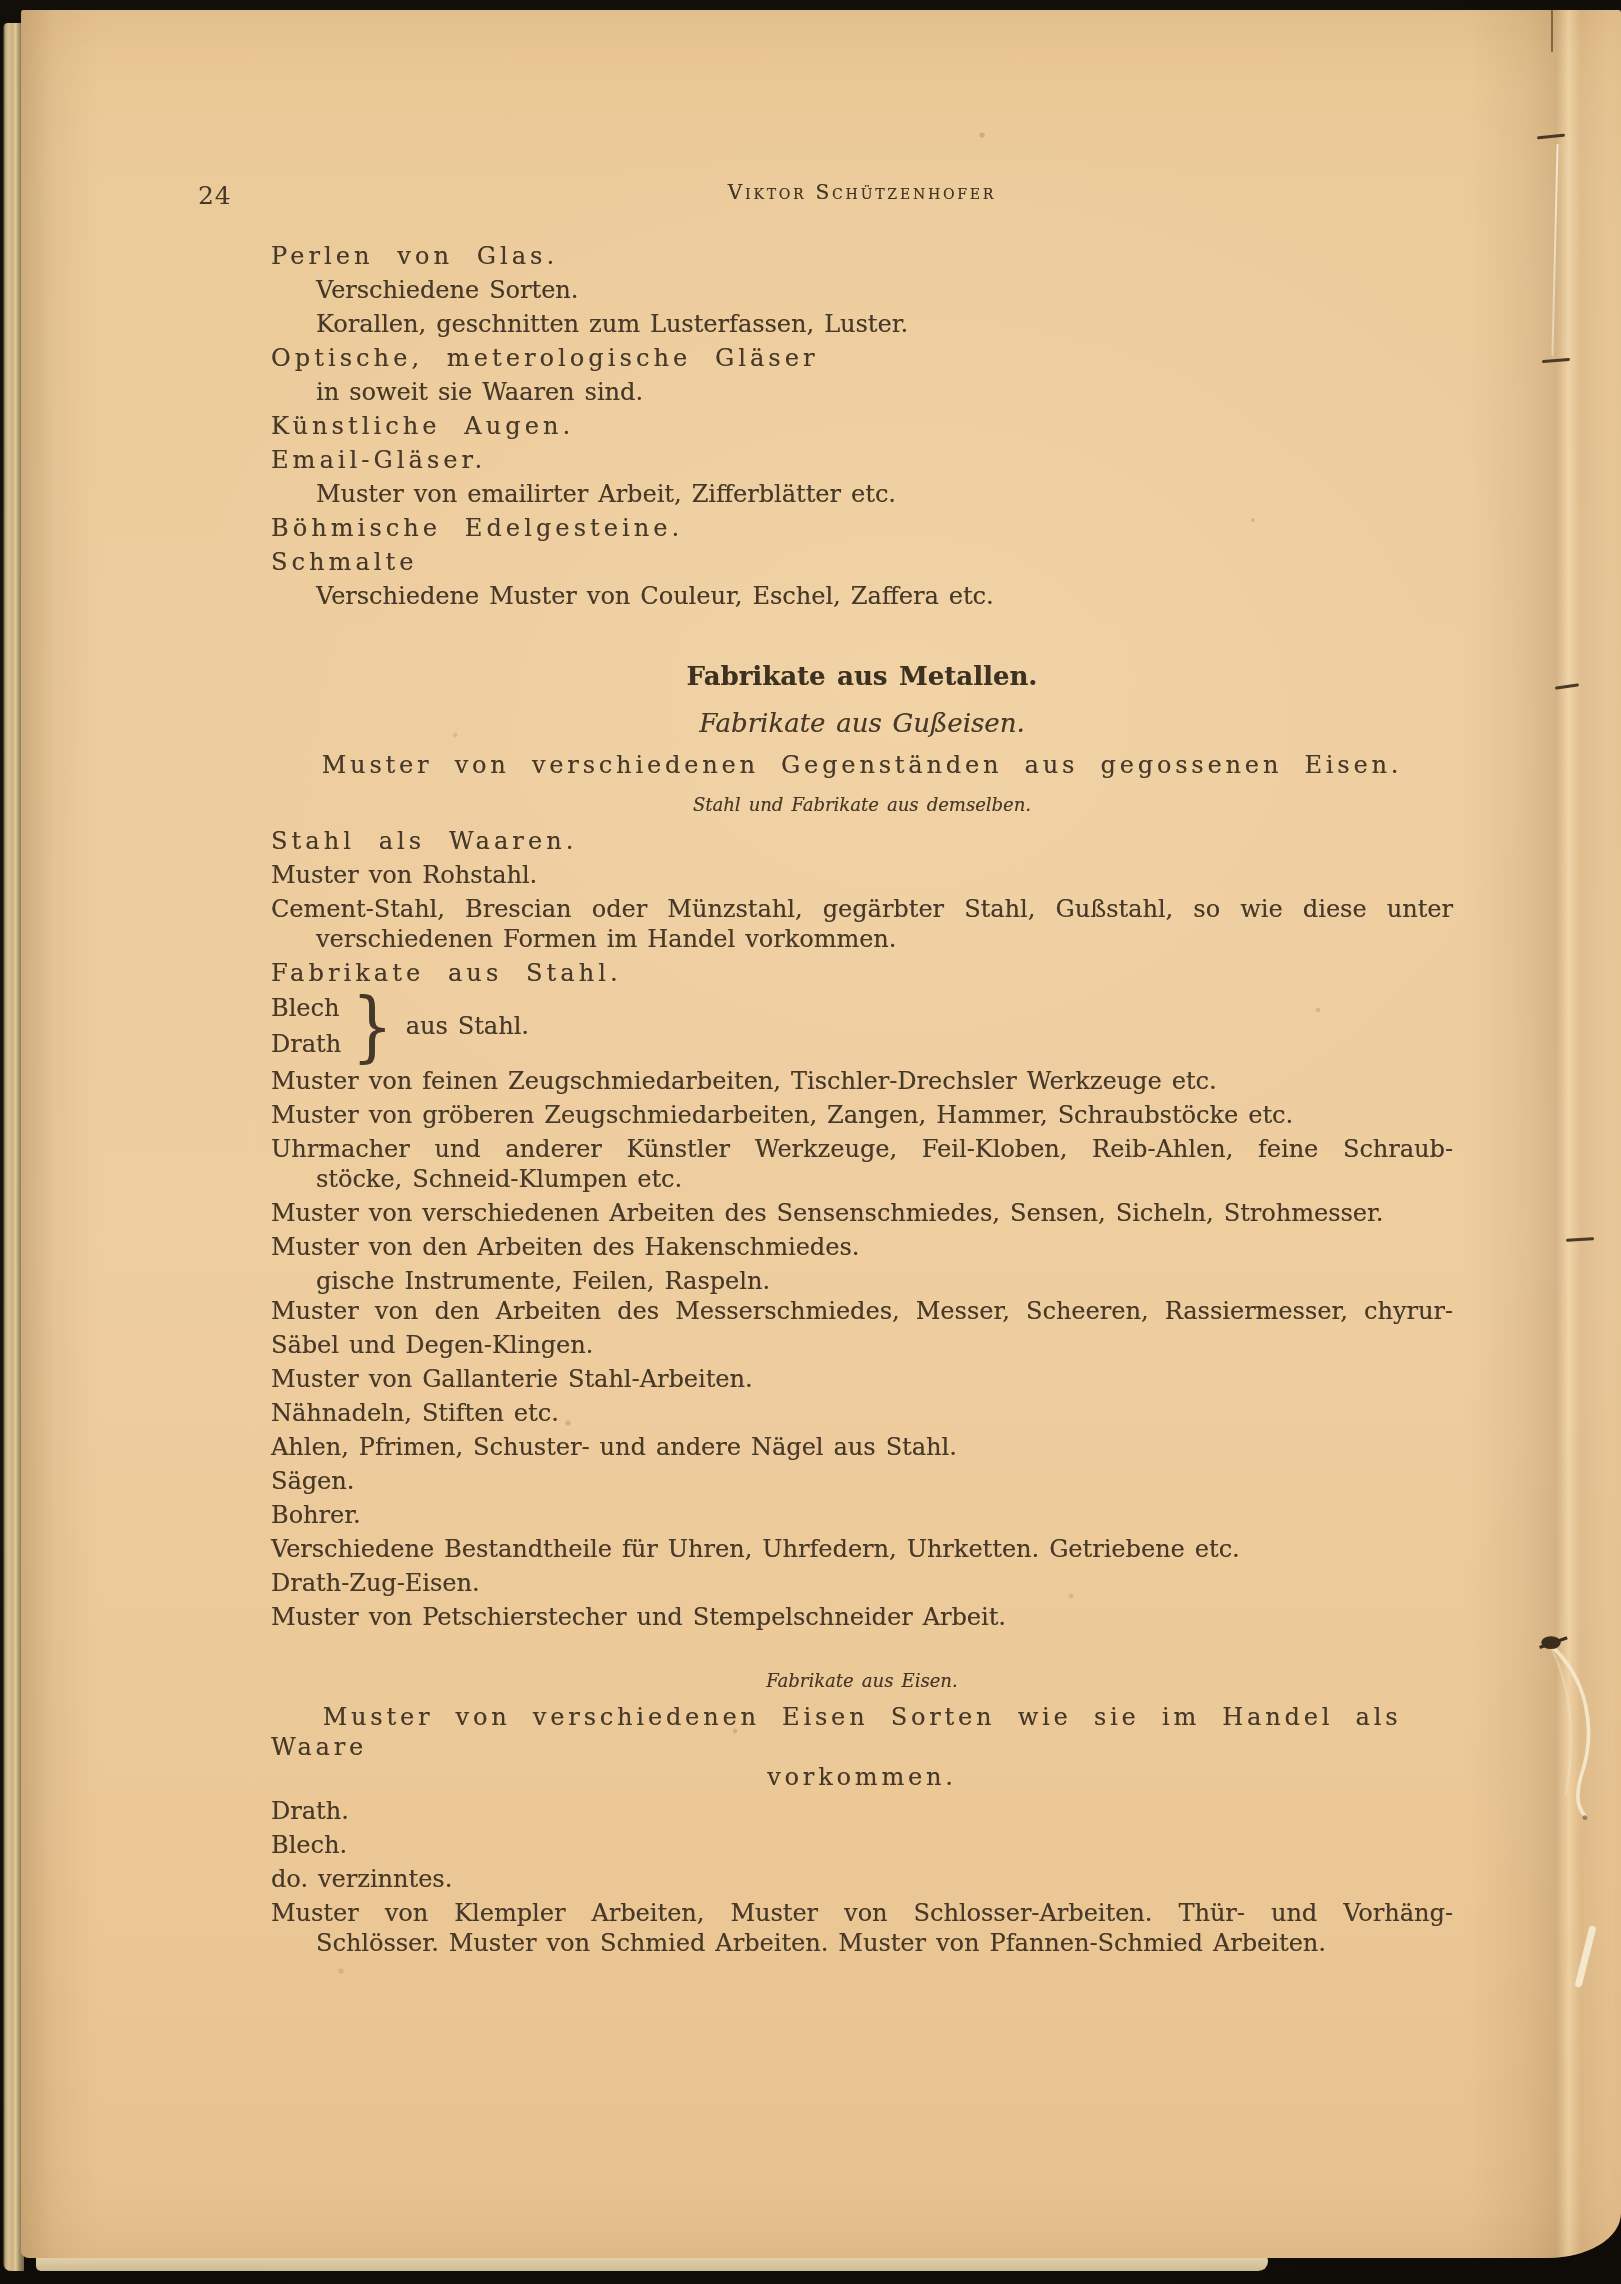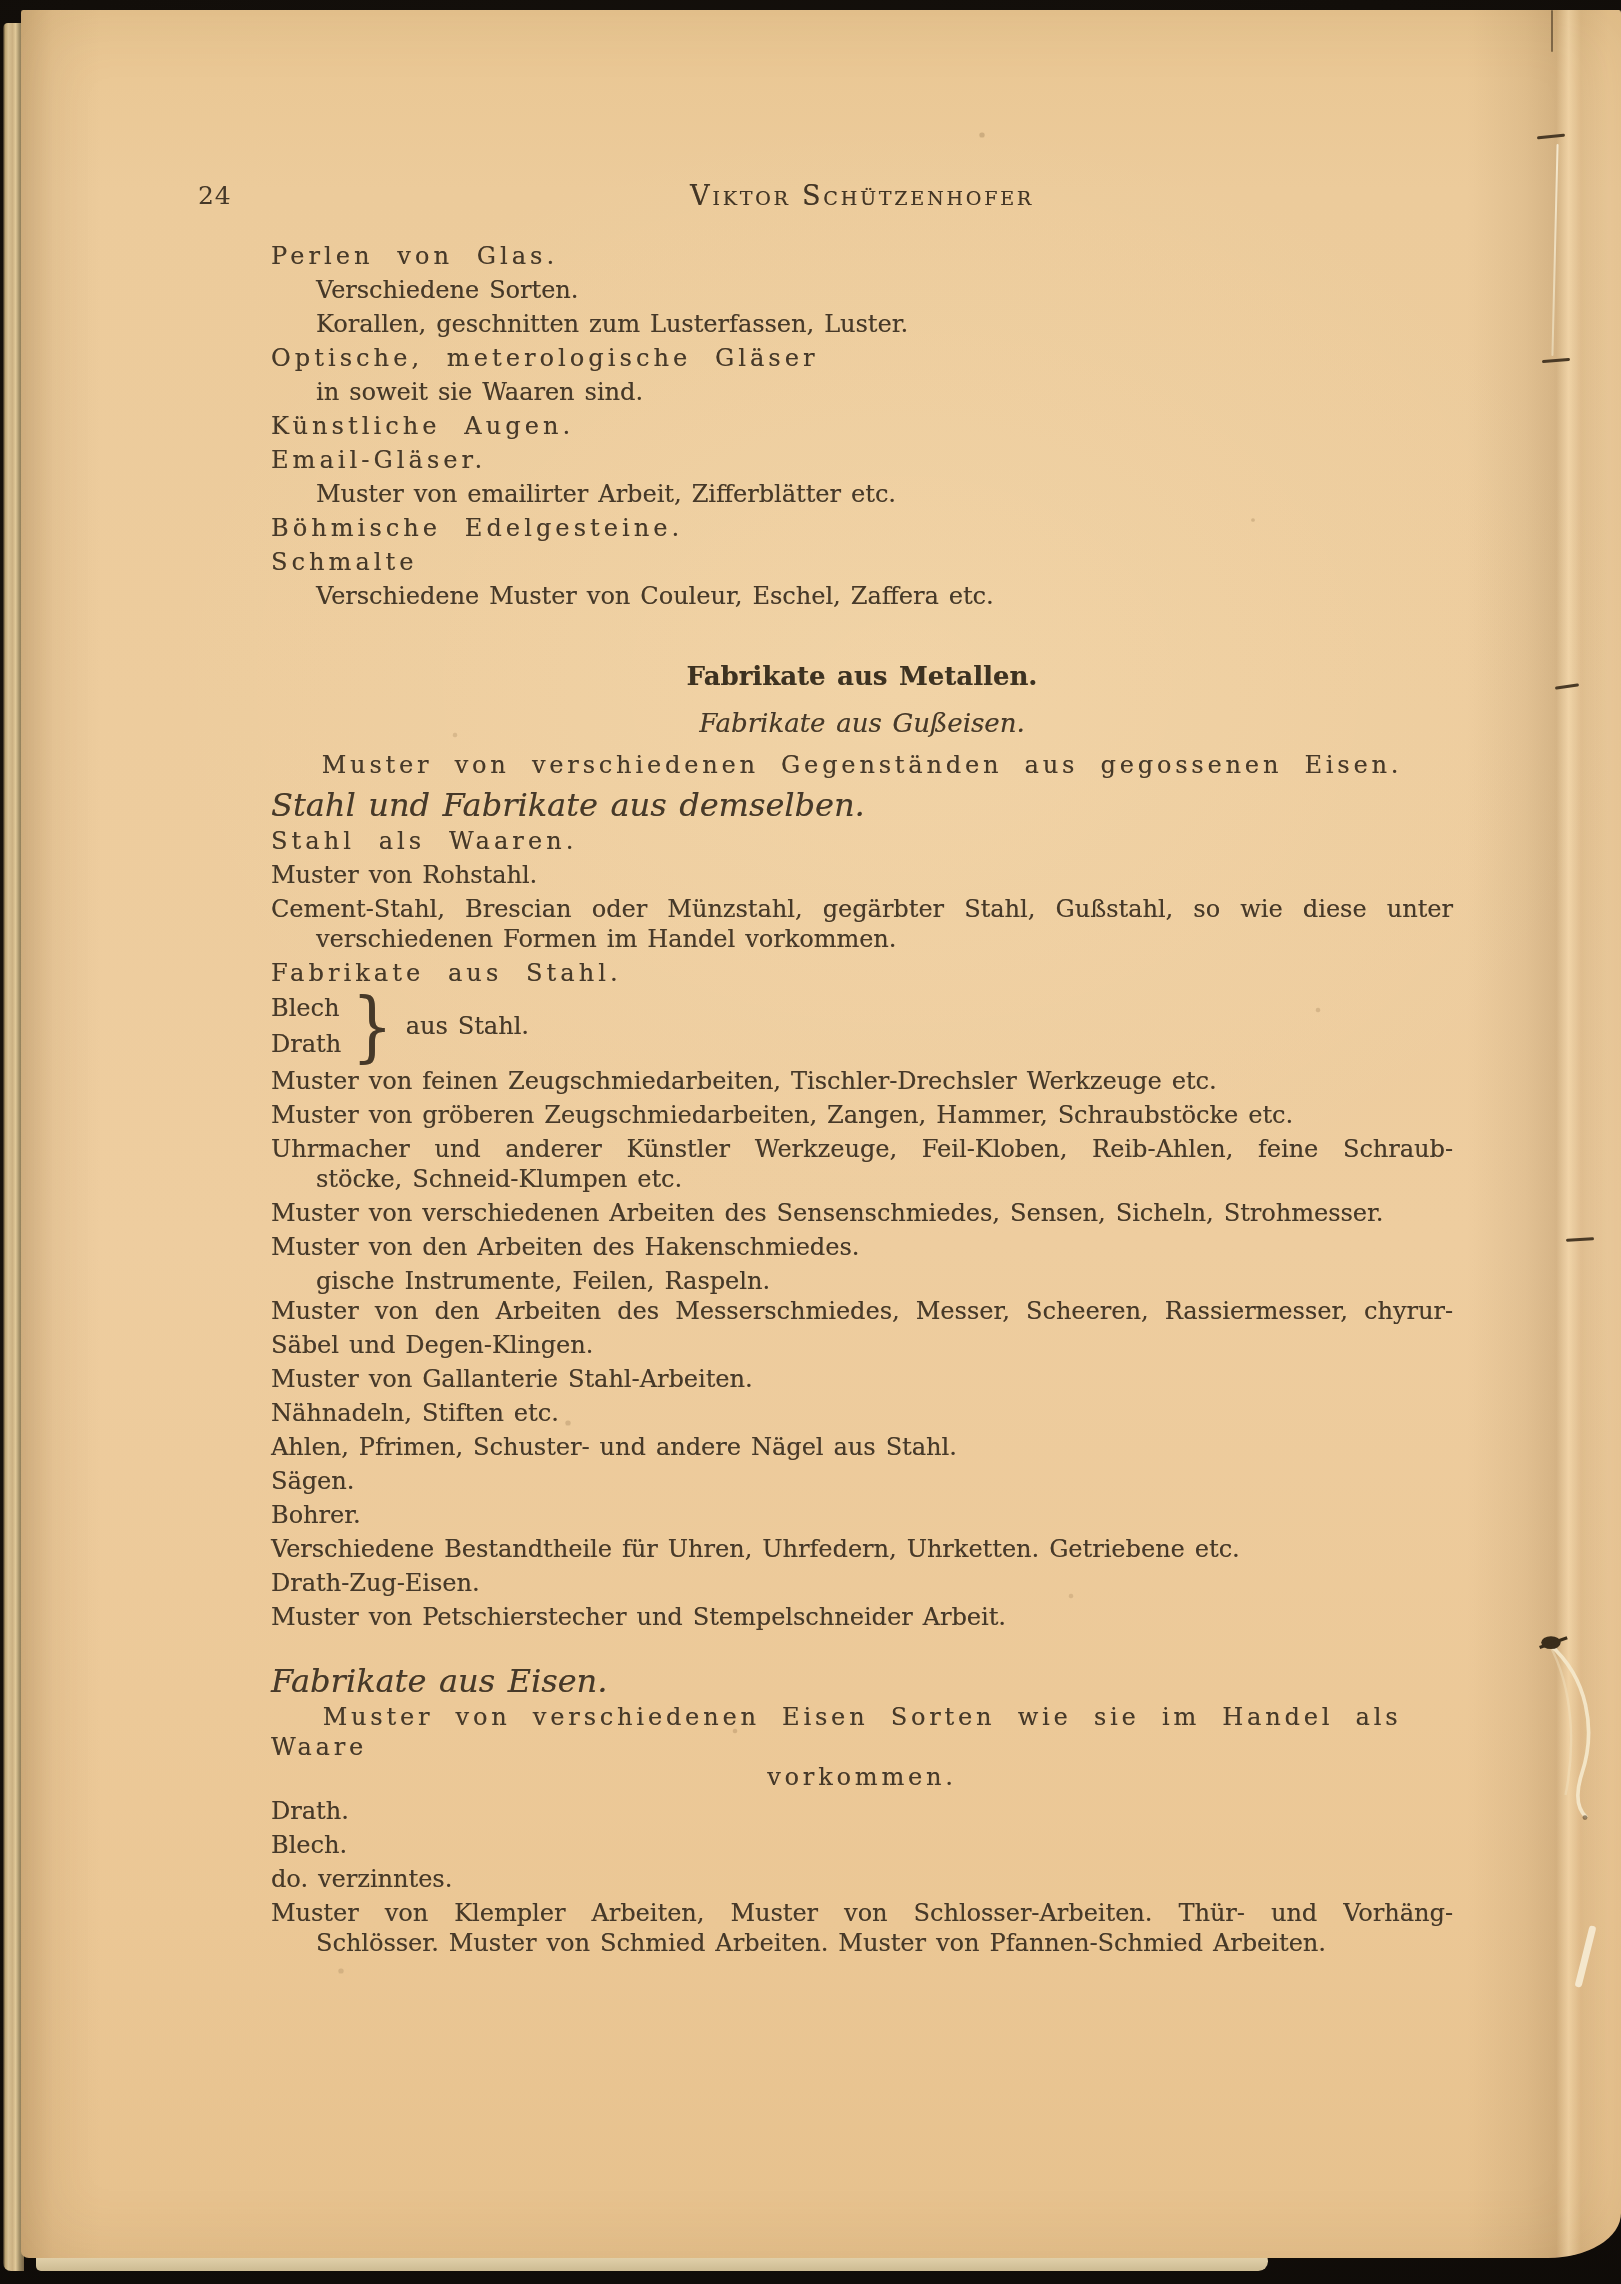--- a/index.html
+++ b/index.html
@@ -33,37 +33,37 @@
   .fold-shadow{
     position:absolute;right:0;top:0;width:154px;height:100%;z-index:3;pointer-events:none;
     background:linear-gradient(90deg, rgba(0,0,0,0) 0%, rgba(118,84,42,0.10) 38%,
       rgba(118,84,42,0.20) 58%, rgba(246,228,190,0.32) 66%, rgba(118,84,42,0.10) 74%, rgba(0,0,0,0) 92%);
     border-radius:0 2.4px 73px 0 / 0 2.4px 45px 0;
   }
   
   .header-row{position:absolute;left:250px;top:170px;width:1182px;height:36px;color:#453828;z-index:4;}
   .page-num{position:absolute;left:-73px;top:1.6px;font-size:25px;letter-spacing:0.8px;}
   .running-title{
-    text-align:center;font-variant-caps:small-caps;font-size:27px;letter-spacing:2.8px;
+    text-align:center;font-variant-caps:small-caps;font-size:20px;letter-spacing:2.8px;
     color:#433626;text-shadow:0.2px 0.3px 0.6px rgba(60,46,28,0.55);
   }
   
   .content{
     position:absolute;left:250px;top:227px;width:1182px;z-index:4;
     font-size:24px;line-height:30px;color:#463929;word-spacing:0.10em;
     text-shadow:0.2px 0.3px 0.6px rgba(66,52,32,0.5);
   }
   .blk{margin-top:4px;}
   .line{min-height:30px;}
   .line.cont, .b-sub .line{padding-left:45px;}
   .line.j{text-align-last:justify;}
   .spaced{letter-spacing:0.17em;word-spacing:0.5em;}
   .b-title{margin-top:50px;text-align:center;font-weight:bold;font-size:26px;color:#3d3221;}
   .b-subtitle{margin-top:17px;text-align:center;font-style:italic;font-size:26px;}
-  .b-section-heading{margin-top:34px;text-align:left;font-style:italic;font-size:32px;}
+  .b-section-heading{margin-top:34px;text-align:center;font-style:italic;font-size:18px;}
   .b-center-spaced + .b-section-heading{margin-top:10.5px;}
   .b-section-heading + .blk{margin-top:5.7px;}
   .b-center-spaced{margin-top:12px;text-align:center;letter-spacing:0.16em;word-spacing:0.45em;}
   .b-brace{display:flex;align-items:center;margin-top:2.4px;}
   .brace-words .line{line-height:36px;}
   .brace-glyph{font-size:76px;line-height:0.9;margin:0 9.7px 0 6.5px;transform:scaleX(0.85);color:#463929;}
   
   .mark{position:absolute;z-index:5;background:#4a3a26;border-radius:1.6px;}
   .m-top-stub{left:1551px;top:9.7px;width:2.4px;height:42px;background:rgba(58,44,25,0.55);}
   .m-thread-top{left:1554px;top:144px;width:2.4px;height:212px;border-radius:1.6px;

